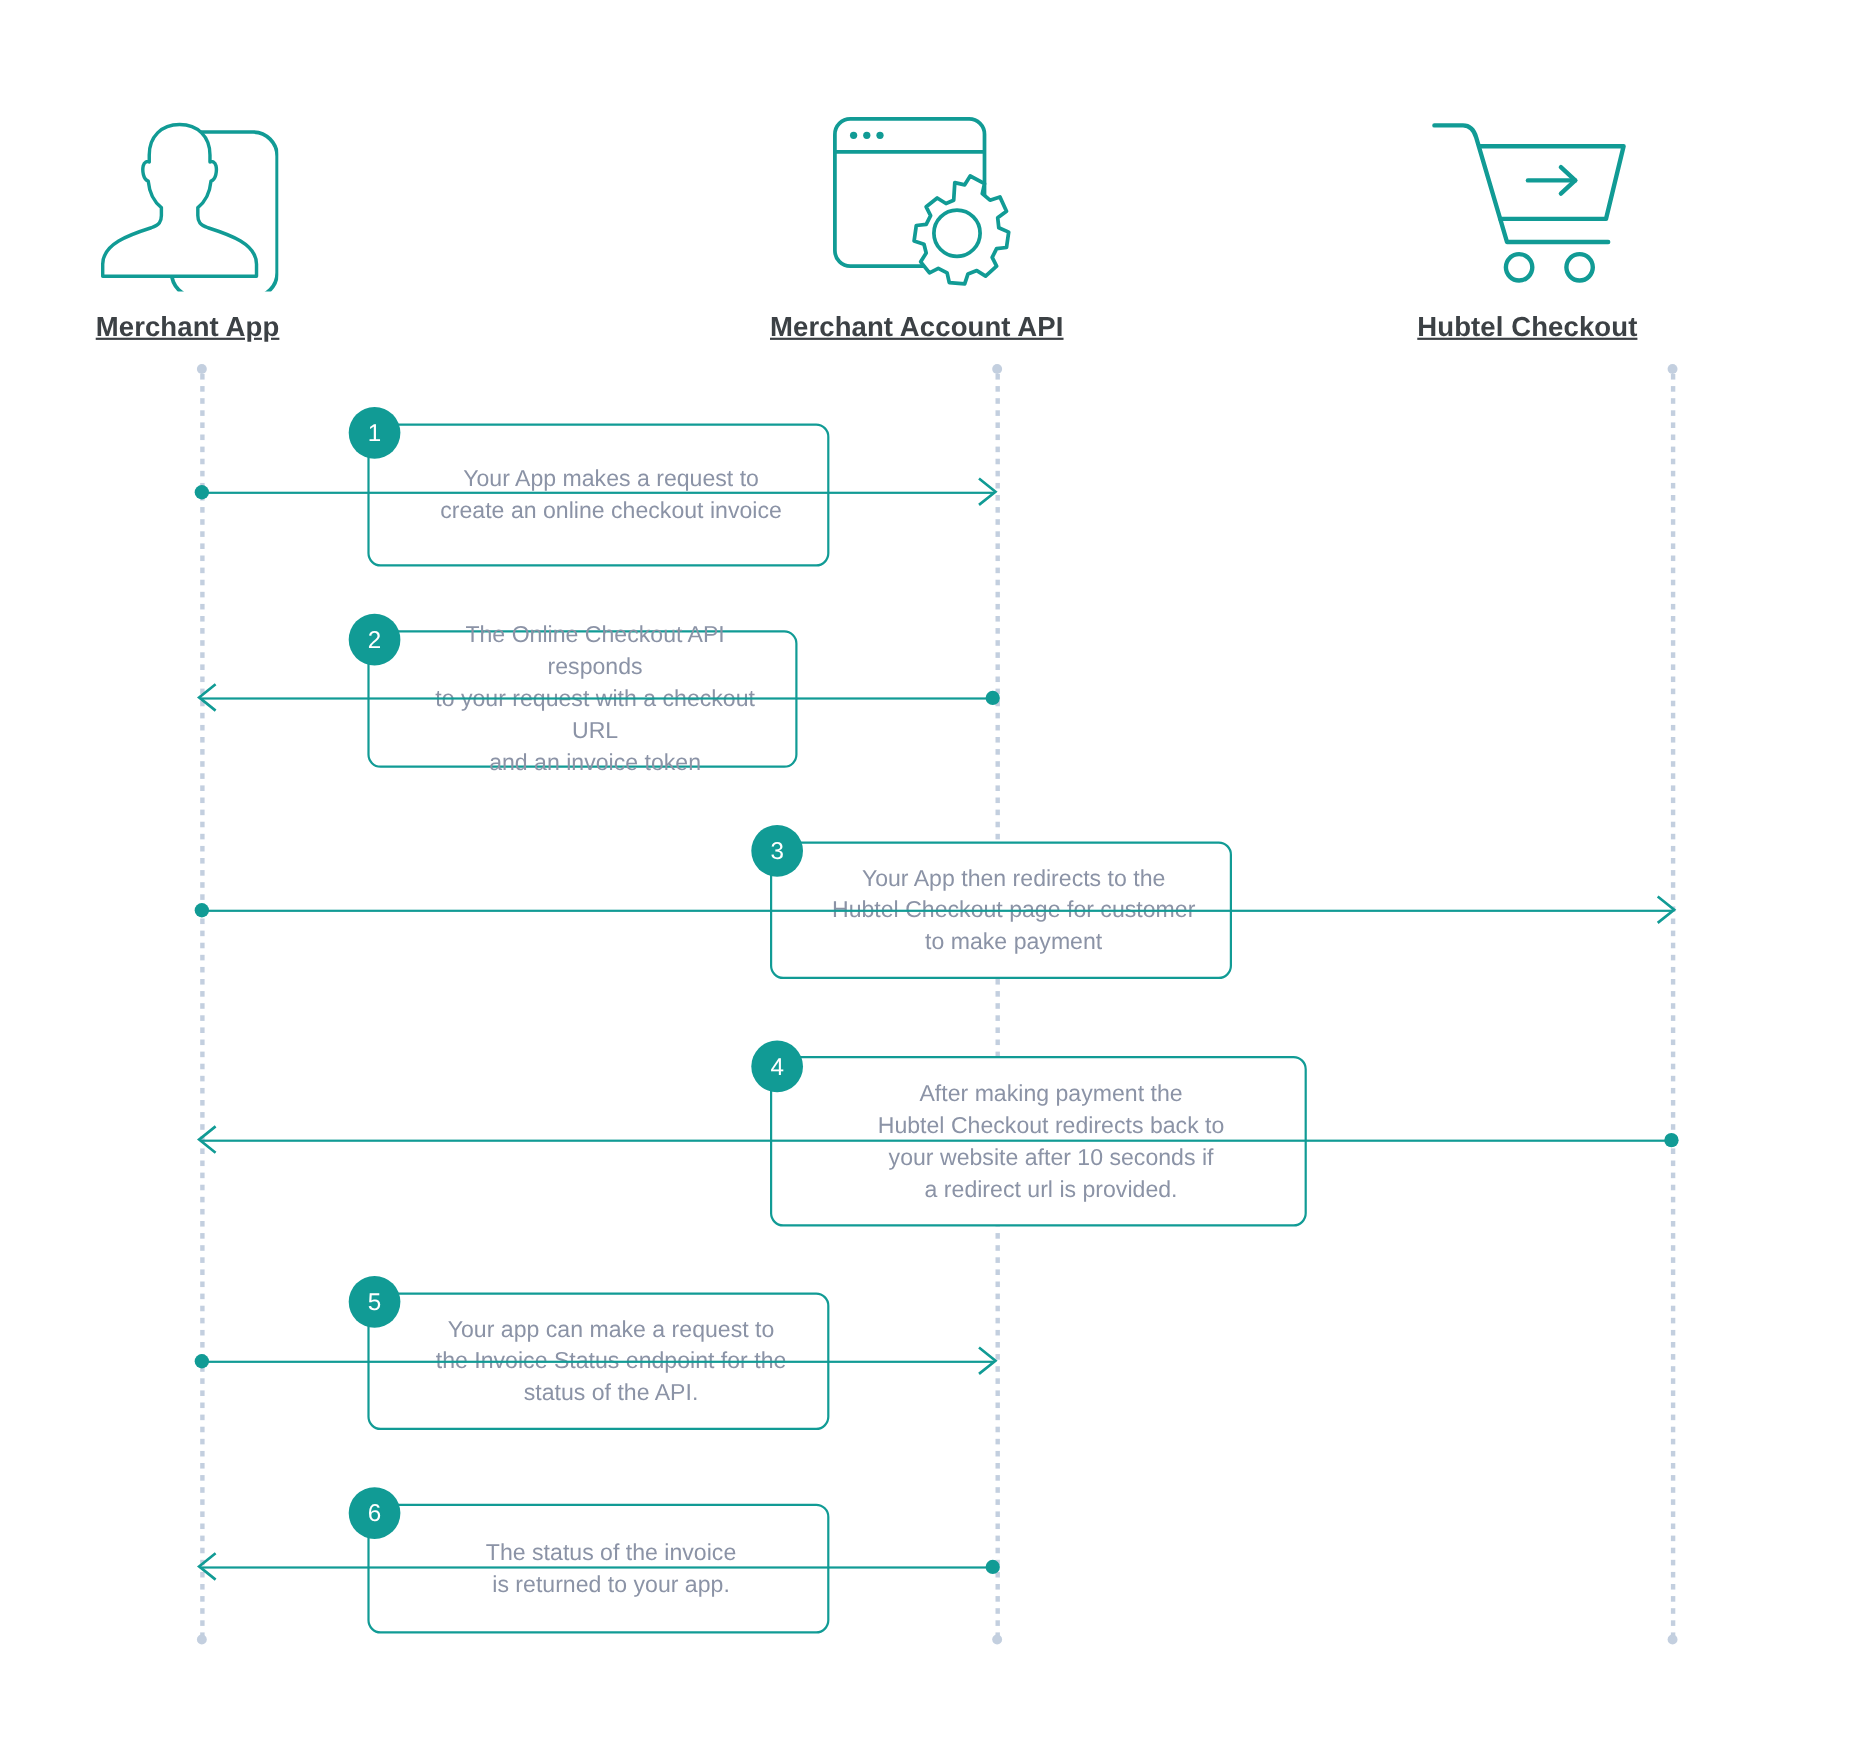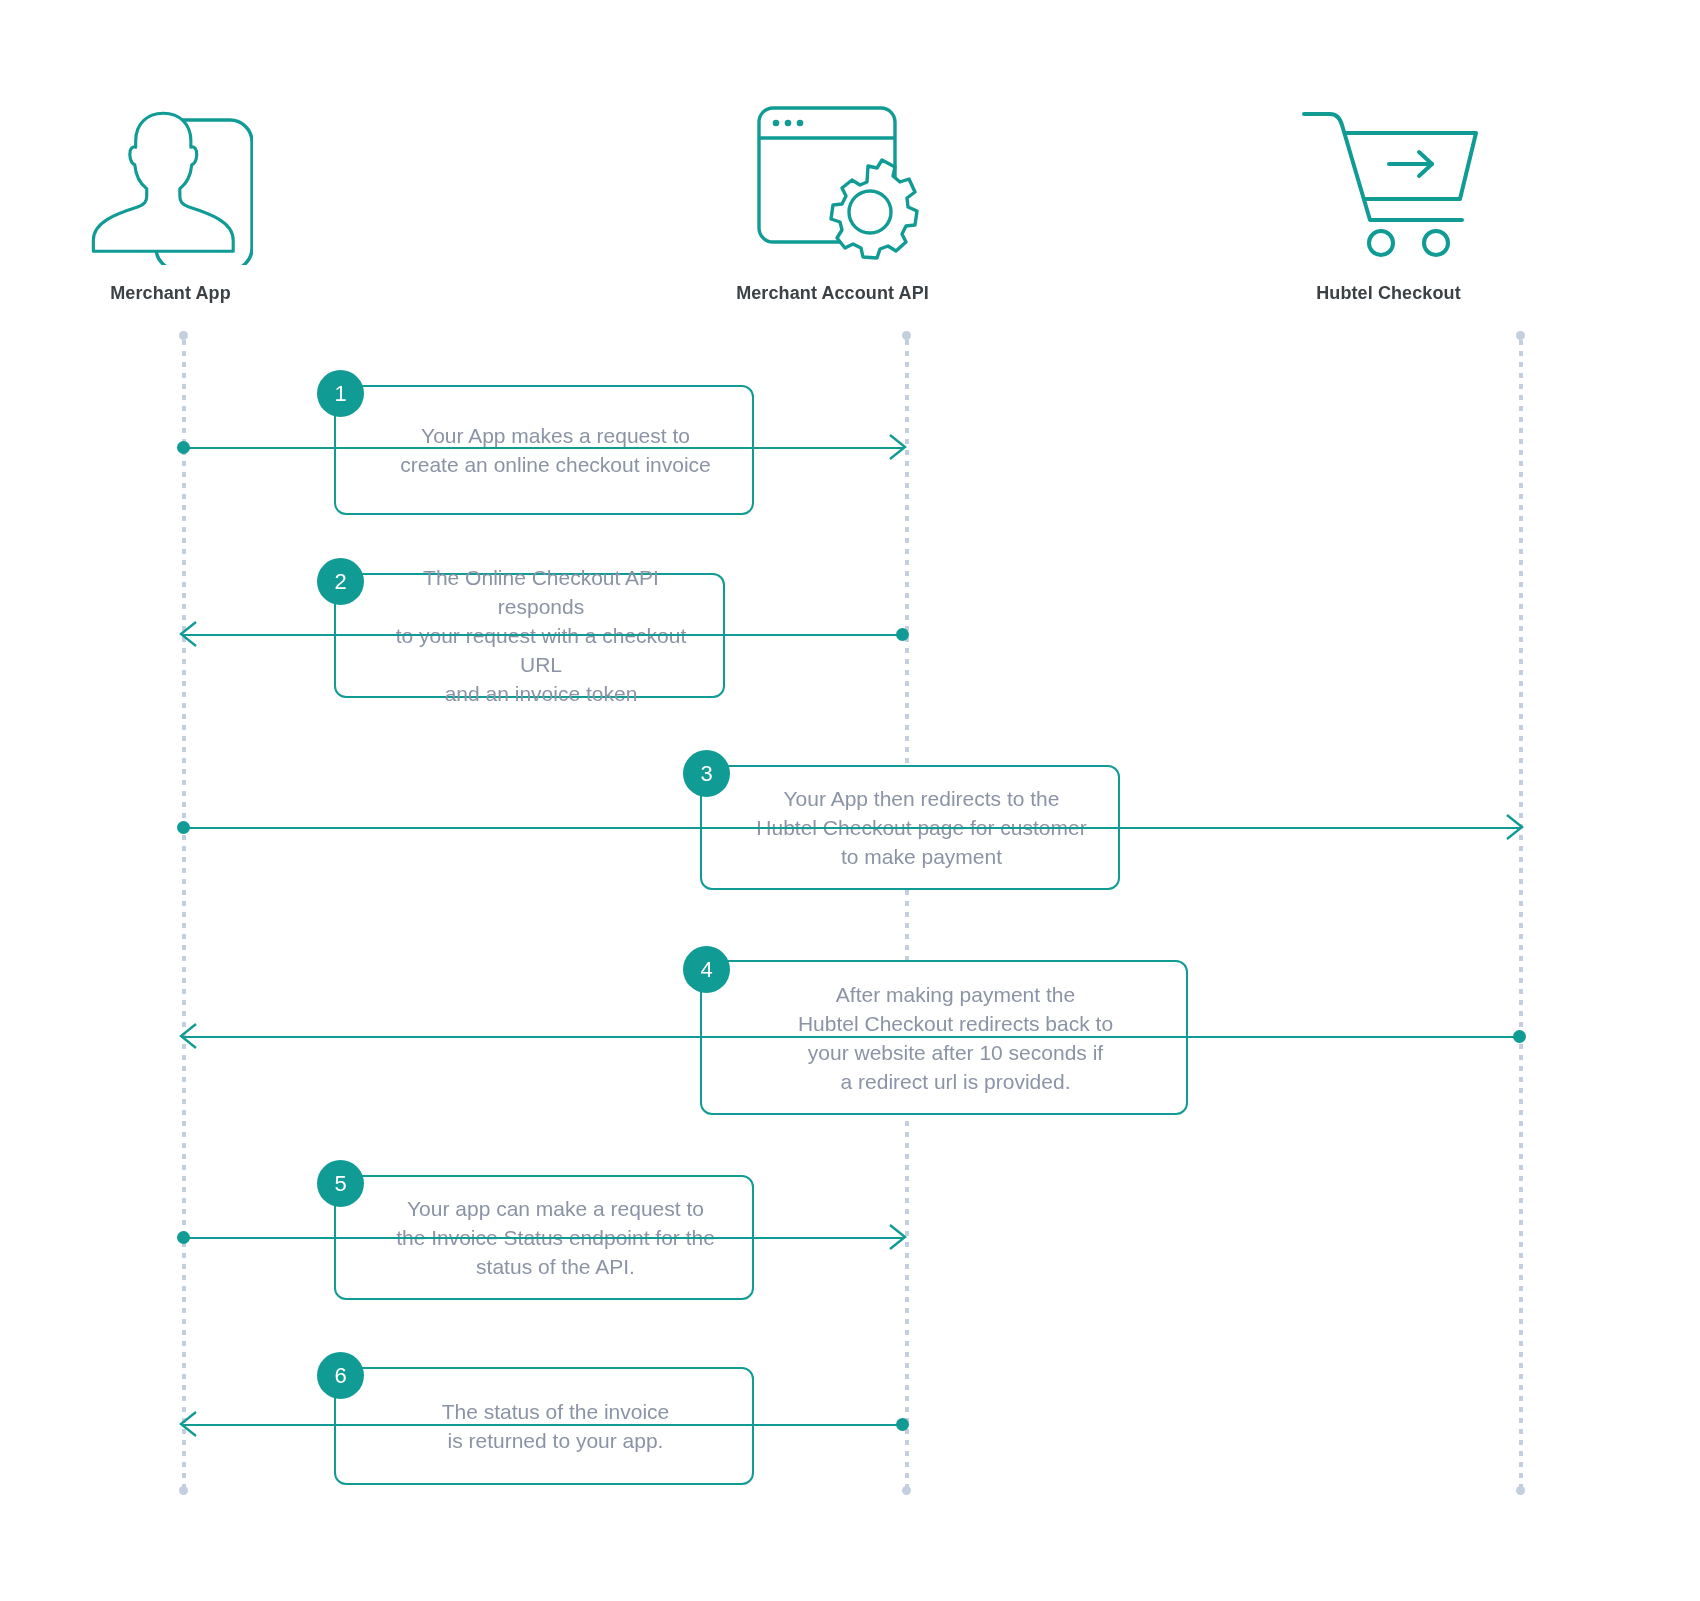--- a/index.html
+++ b/index.html
@@ -10,25 +10,26 @@
     position:relative;
     overflow:hidden;
   }
   .stage{position:absolute;left:0;top:0;width:1700px;height:1601px;}
 
   
   .participant{position:absolute;text-align:center;}
   .participant .icon{height:170px;display:flex;align-items:flex-end;justify-content:center;}
   .participant .plabel{
     margin-top:18px;
-    font-size:18px;
+    font-size:25px;
     font-weight:bold;
     color:#3c4145;
     letter-spacing:.1px;
     white-space:nowrap;
+    text-decoration:underline;
   }
 
   
   .lifeline{
     position:absolute;
     width:4px;
     background-image:linear-gradient(to bottom,#c3cfdf 0 5px, rgba(255,255,255,0) 5px 11px);
     background-size:4px 11px;
     background-repeat:repeat-y;
   }

